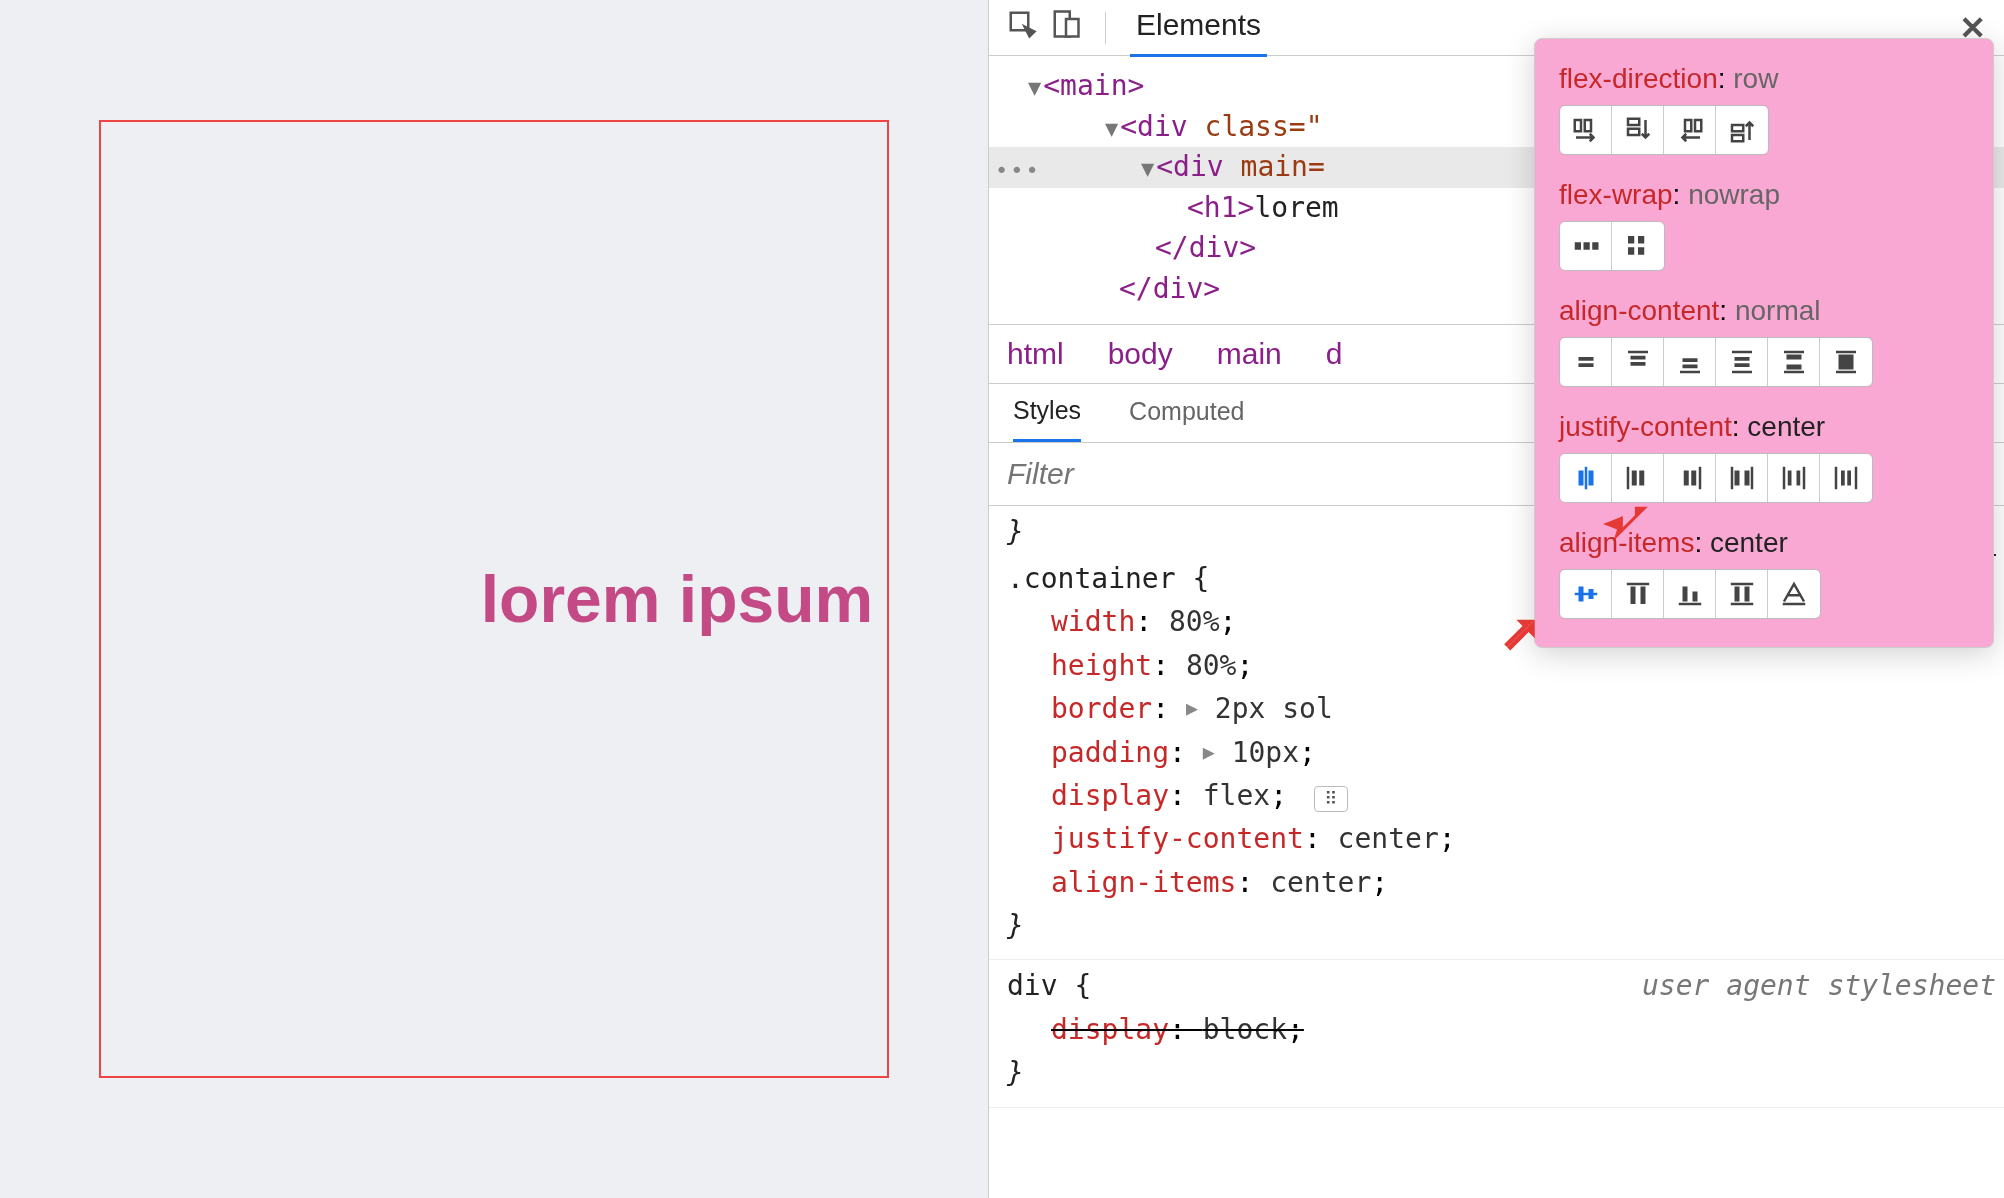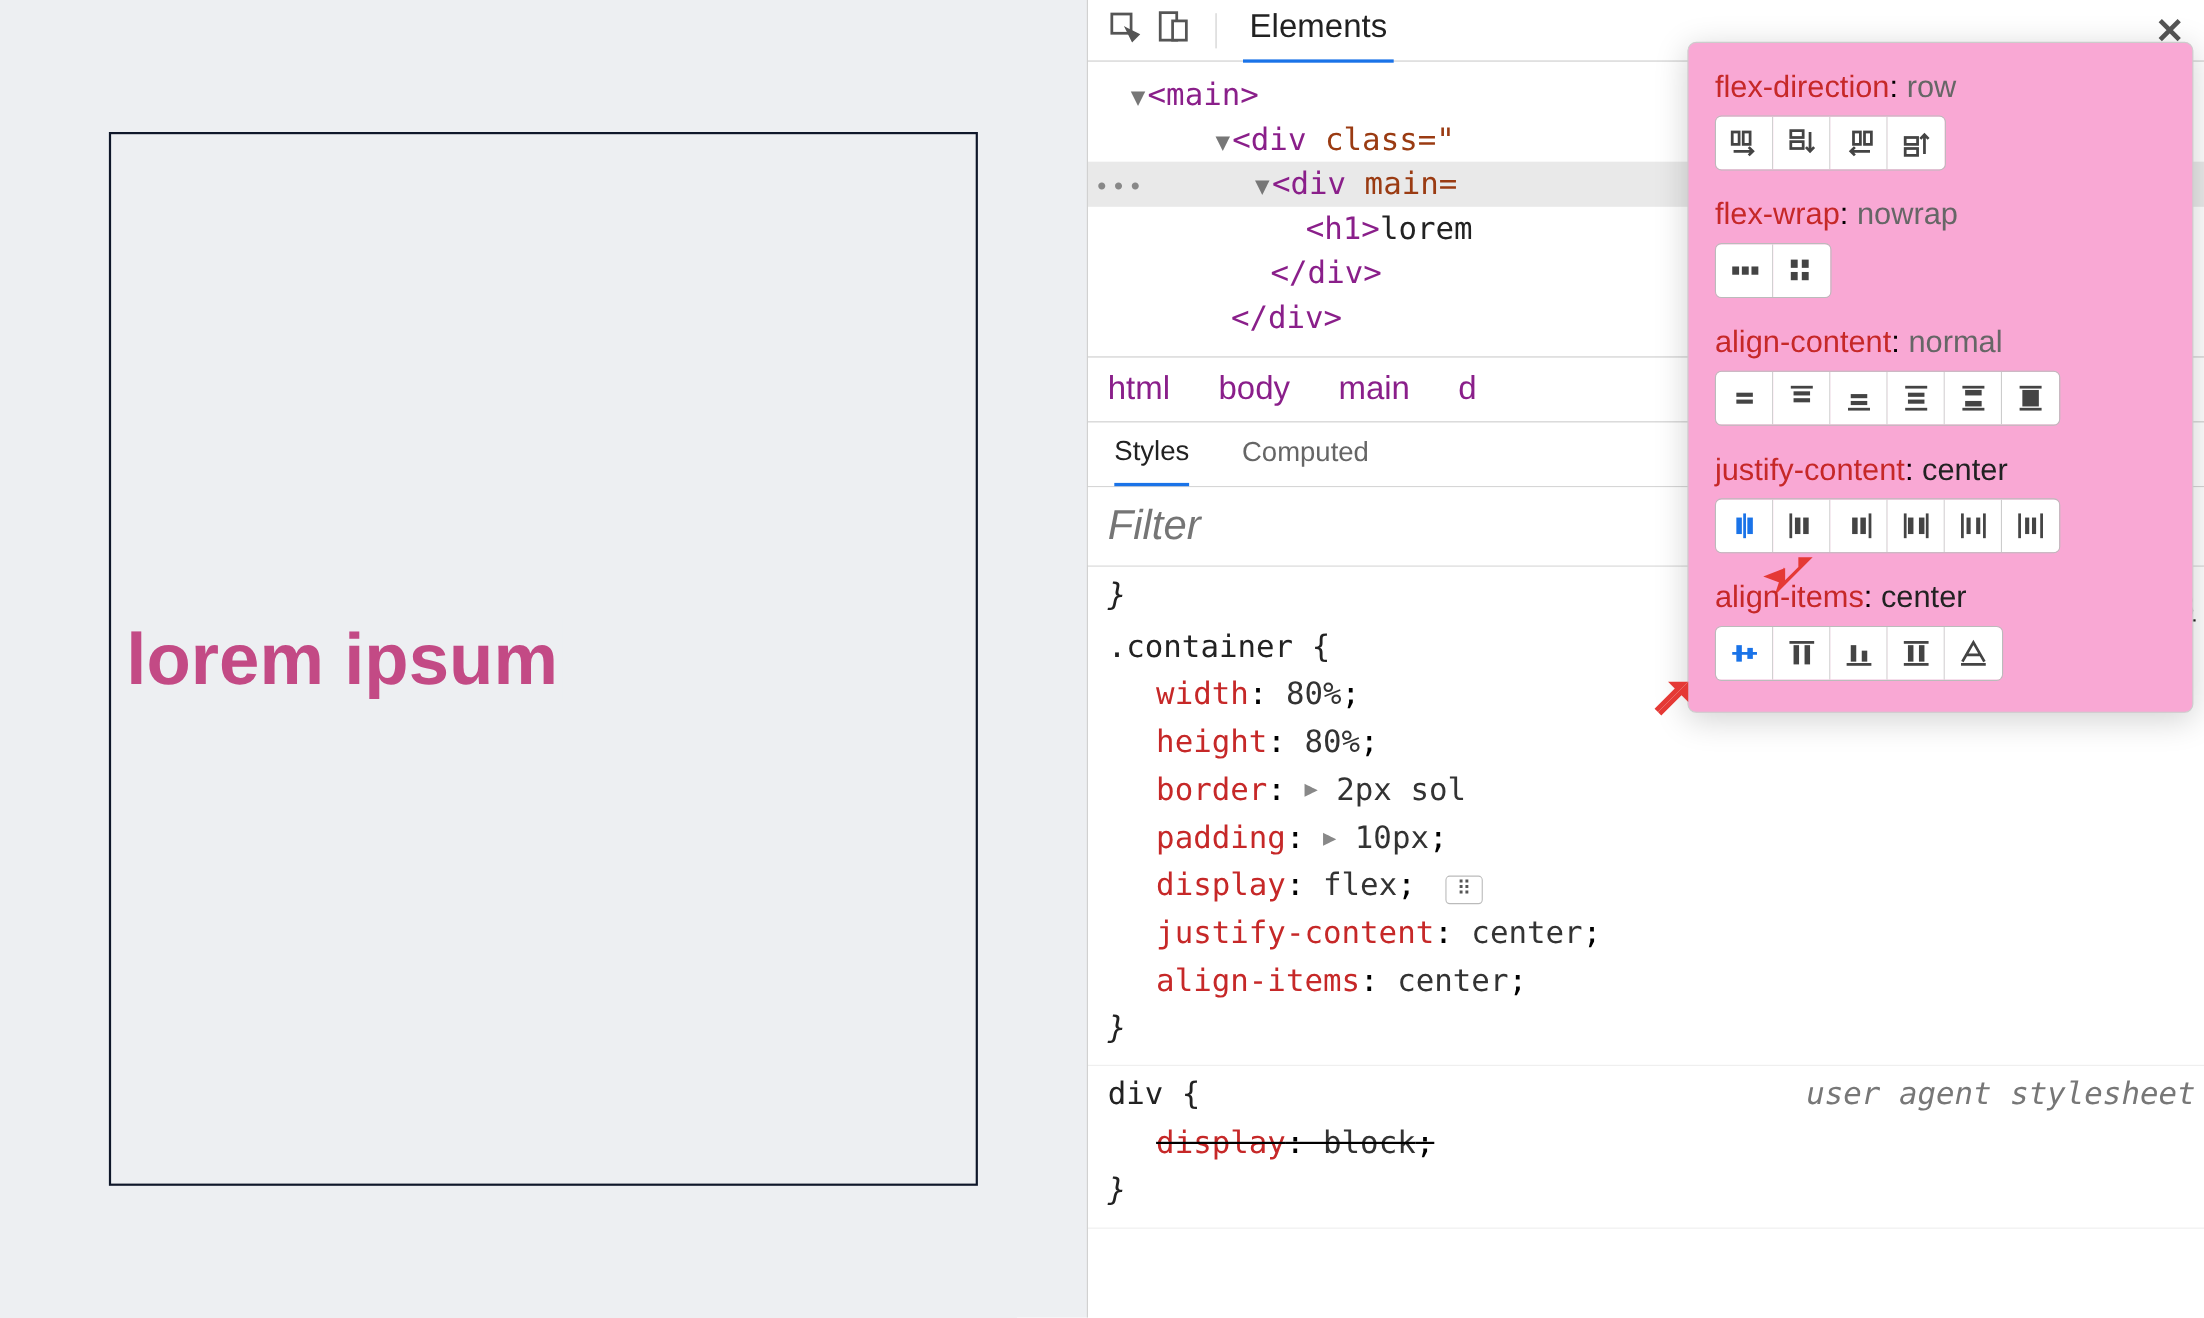--- a/index.html
+++ b/index.html
@@ -18,24 +18,24 @@
   background: #edeff2;
   display: flex;
   align-items: center;
   justify-content: center;
 }
 .container-box {
   width: 80%;
   height: 80%;
   max-width: 810px;
   max-height: 970px;
-  border: 2px solid #0f172a;
+  border: 2px solid #ef4444;
   padding: 10px;
   display: flex;
-  justify-content: flex-start;
+  justify-content: flex-end;
   align-items: center;
   background: #edeff2;
 }
 .highlight-wrap {
   background: #edeff2;
   padding: 0 4px;
 }
 .lorem {
   font-size: 66px;
   font-weight: 700;
@@ -122,21 +122,21 @@
 .subtab.active { color: #222; border-bottom: 3px solid #1a73e8; }
 
 
 .filter-row {
   border-bottom: 1px solid #ccc;
 }
 .filter-input {
   width: 100%;
   border: none;
   padding: 14px 18px;
-  font-size: 38px;
+  font-size: 30px;
   color: #777;
   font-style: italic;
   outline: none;
 }
 
 
 .styles-pane {
   flex: 1;
   overflow: hidden;
   font-family: Menlo, monospace;

